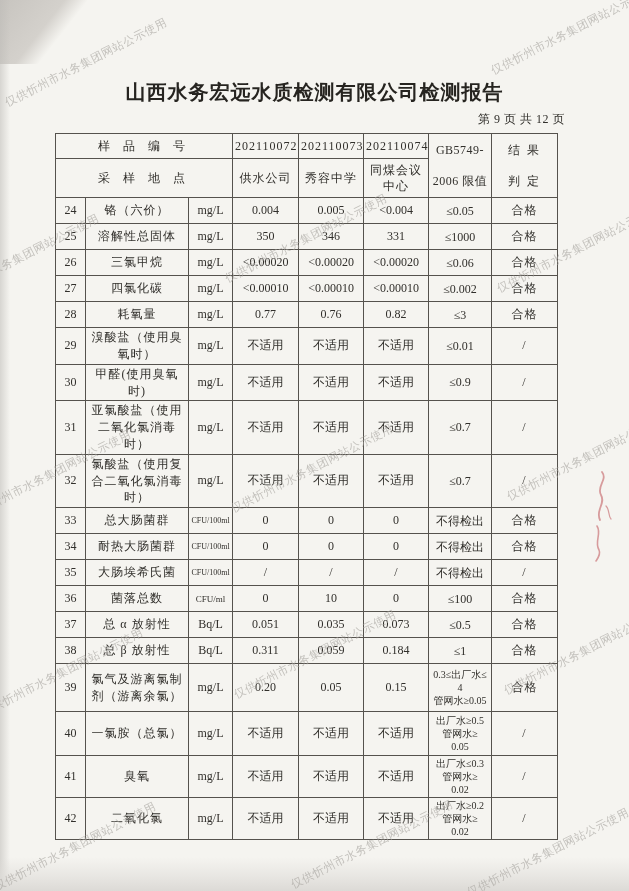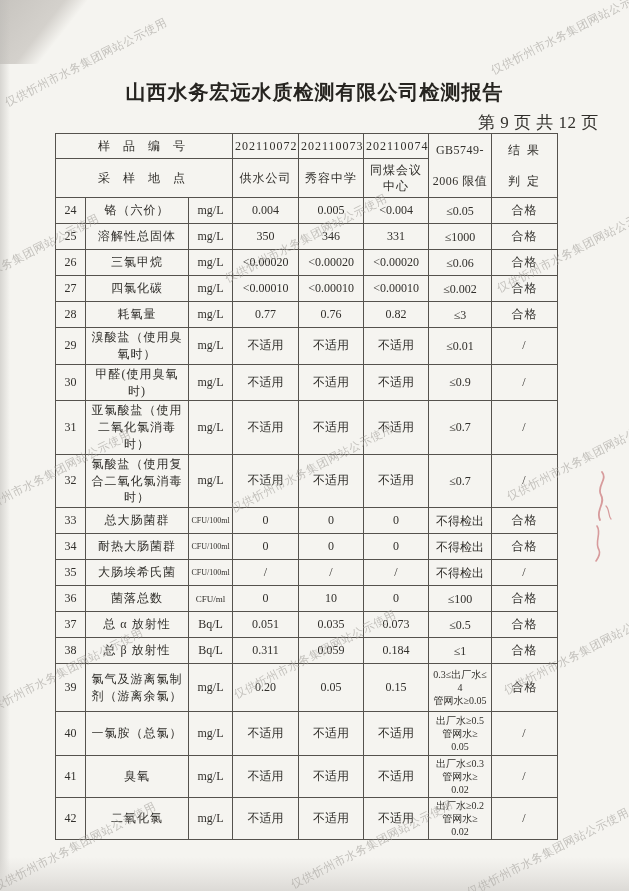--- a/index.html
+++ b/index.html
@@ -38,21 +38,21 @@
     text-align: center;
     font-size: 20px; font-weight: bold; letter-spacing: 1px;
     color: #262420;
   }
   .meta-report-no {
     position: absolute; top: 111px; left: 57px;
     font-size: 12.5px; font-weight: bold; letter-spacing: 0.5px;
   }
   .meta-page {
     position: absolute; top: 111px; left: 478px;
-    font-size: 17px; letter-spacing: 0.5px;
+    font-size: 12px; letter-spacing: 0.5px;
   }
 
   table.report {
     position: absolute; left: 55px; top: 133px;
     width: 502px;
     border-collapse: collapse;
     table-layout: fixed;
   }
   table.report td {
     border: 1px solid #55524d;

